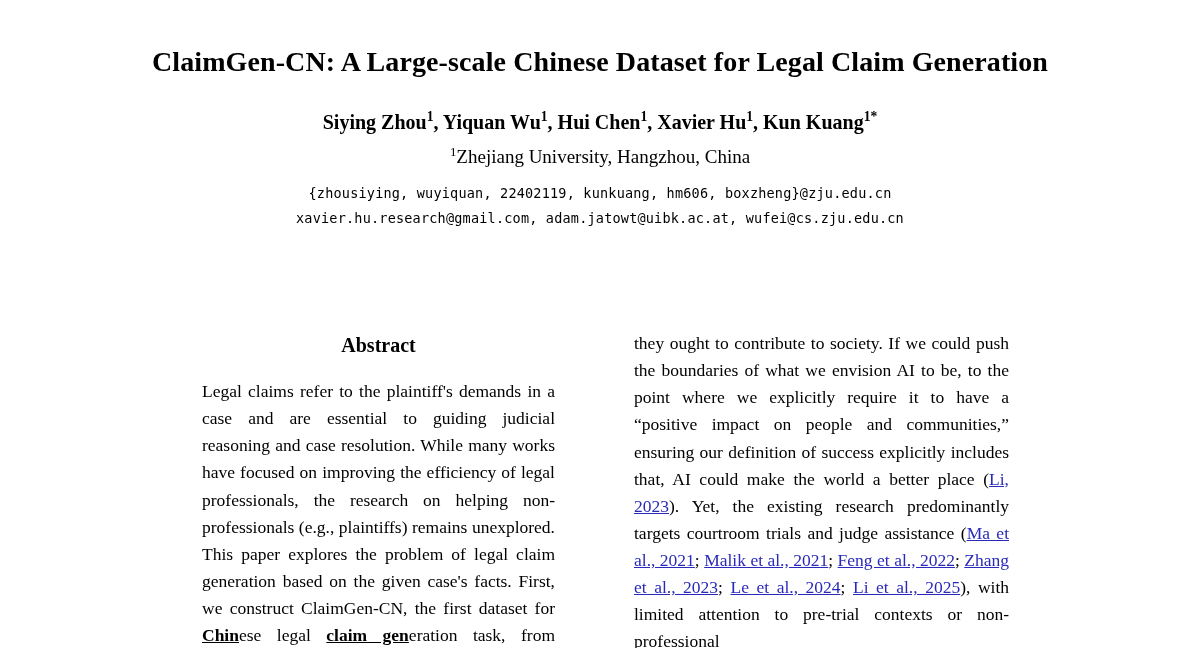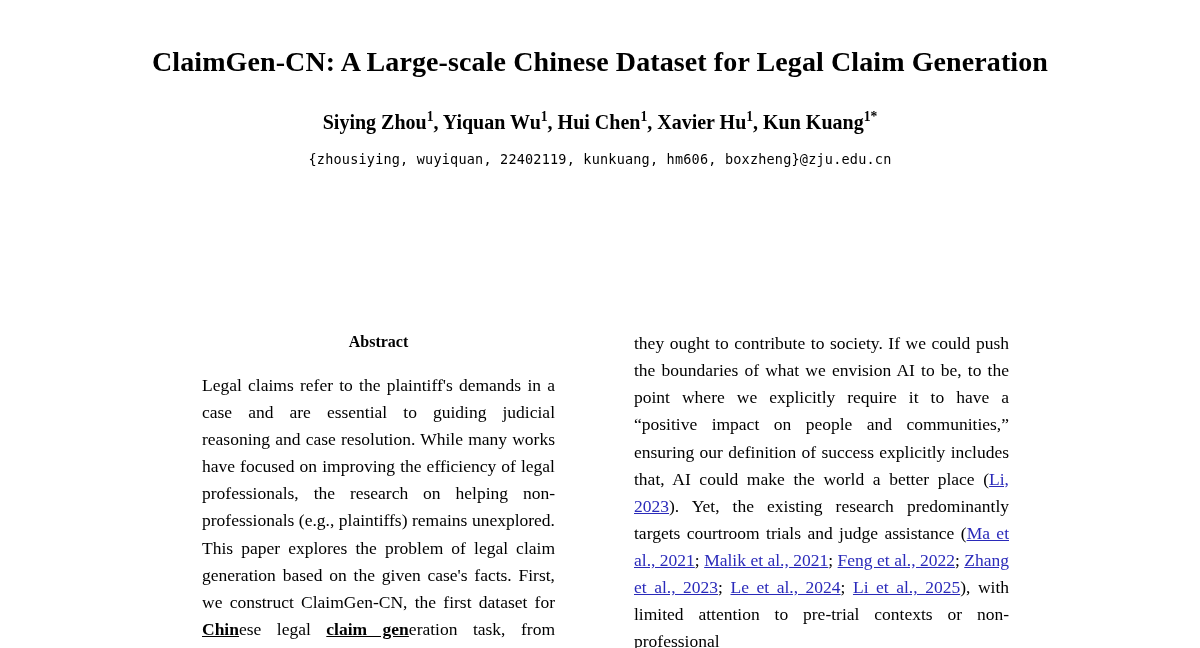--- a/index.html
+++ b/index.html
@@ -86,21 +86,21 @@
     text-justify: inter-word;
     hyphens: auto;
   }
 
   .col-left { }
   .col-right { }
 
   .abstract-head {
     text-align: center;
     font-weight: bold;
-    font-size: 16px;
+    font-size: 20px;
     margin-bottom: 17px;
   }
 
   .abstract-body p {
     margin: 11px;
     text-indent: 0;
   }
 
   .body-right p {
     margin: 0;
@@ -124,24 +124,26 @@
 
     <div class="title">ClaimGen-CN: A Large-scale Chinese Dataset for Legal Claim Generation</div>
 
     <div class="authors">
       <div>
         Siying Zhou<sup>1</sup>, Yiquan Wu<sup>1</sup>, Hui Chen<sup>1</sup>, Xavier Hu<sup>1</sup>, Kun Kuang<sup>1*</sup>
       </div>
     </div>
 
     <div class="affil">
+      <div><sup>1</sup>Zhejiang University, Hangzhou, China</div>
     </div>
 
     <div class="emails">
       <div>{zhousiying, wuyiquan, 22402119, kunkuang, hm606, boxzheng}@zju.edu.cn</div>
+      <div>xavier.hu.research@gmail.com, adam.jatowt@uibk.ac.at, wufei@cs.zju.edu.cn</div>
     </div>
 
   </div>
 
   <div class="columns">
 
     <div class="col col-left">
       <div class="abstract-head">Abstract</div>
       <div class="abstract-body">
         <p>Legal claims refer to the plaintiff's demands in a case and are essential to guiding judicial reasoning and case resolution. While many works have focused on improving the efficiency of legal professionals, the research on helping non-professionals (e.g., plaintiffs) remains unexplored. This paper explores the problem of legal claim generation based on the given case's facts. First, we construct ClaimGen-CN, the first dataset for <span class="bold-ul">Chin</span>ese legal <span class="bold-ul">claim gen</span>eration task, from various real-world legal</p>

